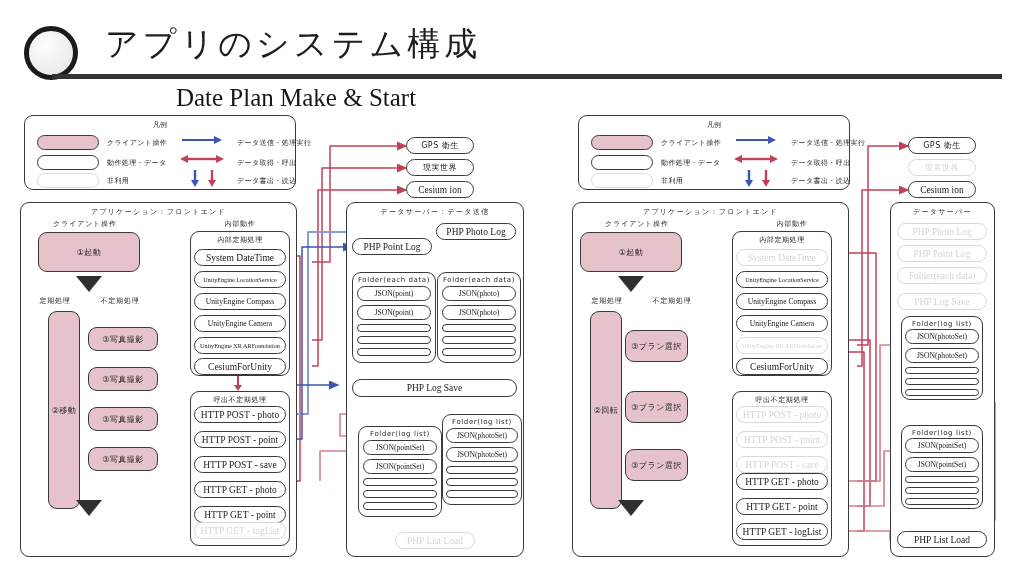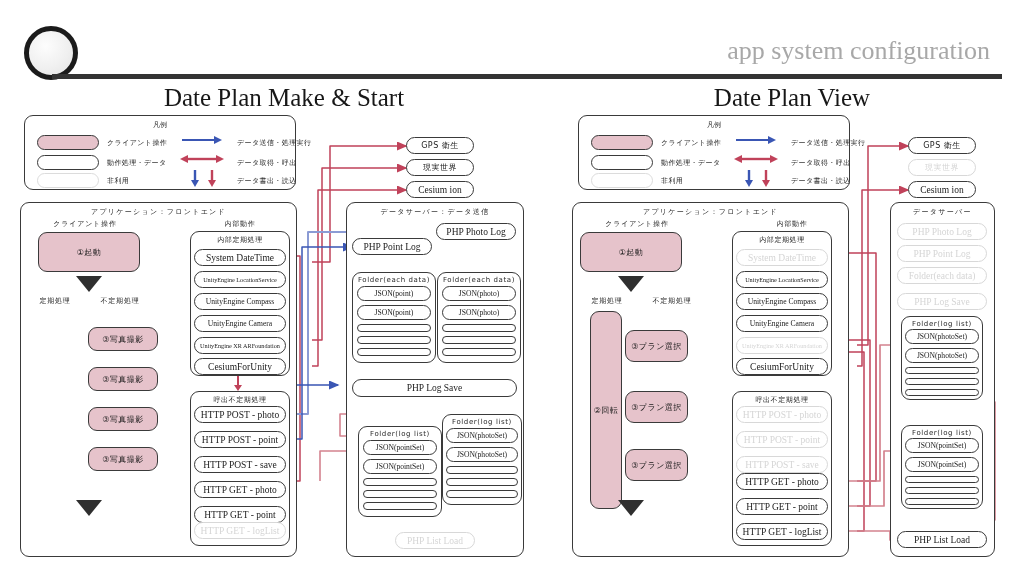--- a/index.html
+++ b/index.html
@@ -31,21 +31,21 @@
   .hdr-rule{
     position:absolute;left:52px;top:74px;width:950px;height:5px;background:#333333;
   }
 
   
   .sec-title{
     position:absolute;top:84px;
     font-family:"Liberation Serif", serif;
     font-size:25px;color:#171717;text-align:center;white-space:nowrap;
   }
-  #title-left{left:4px;width:560px;}
+  #title-left{left:16px;width:560px;}
   #title-right{left:560px;width:464px;}
 
   
   .panel{
     position:absolute;box-sizing:border-box;
     border:1.6px solid #3a3a3a;border-radius:9px;background:#ffffff;
   }
   .panel-title{
     position:absolute;left:0;right:0;top:4px;text-align:center;
     font-family:"DejaVu Sans", sans-serif;font-size:7px;color:#2a2a2a;
@@ -106,25 +106,24 @@
 
   
   svg.arrows{position:absolute;left:0;top:0;width:1024px;height:576px;pointer-events:none;}
 </style>
 </head>
 <body>
 
 <div id="root">
 
   <div class="hdr-circle"></div>
-  <div class="hdr-en">app system configuration</div>
+  <div class="hdr-jp">アプリのシステム構成</div>
   <div class="hdr-rule"></div>
 
   <div class="sec-title" id="title-left">Date Plan Make &amp; Start</div>
-  <div class="sec-title" id="title-right">Date Plan View</div>
 
   <svg class="arrows" viewBox="0 0 1024 576">
     <defs>
       <marker id="mB" markerWidth="7" markerHeight="7" refX="6" refY="3" orient="auto">
         <path d="M0,0 L7,3 L0,6 z" fill="#3a56b4"></path>
       </marker>
       <marker id="mBl" markerWidth="7" markerHeight="7" refX="6" refY="3" orient="auto">
         <path d="M0,0 L7,3 L0,6 z" fill="#8b9bd4"></path>
       </marker>
       <marker id="mR" markerWidth="7" markerHeight="7" refX="6" refY="3" orient="auto">
@@ -212,20 +211,21 @@
   <div class="panel" style="left:20px;top:202px;width:277px;height:355px;">
     <div class="panel-title">アプリケーション：フロントエンド</div>
   </div>
   <div class="col-label" style="left:30px;top:219px;width:110px;">クライアント操作</div>
   <div class="col-label" style="left:190px;top:219px;width:100px;">内部動作</div>
   <div class="col-label" style="left:28px;top:296px;width:54px;">定期処理</div>
   <div class="col-label" style="left:88px;top:296px;width:64px;">不定期処理</div>
 
   <div class="node jp pink" style="left:38px;top:232px;width:102px;height:40px;">①起動</div>
   <div class="tri-down" style="left:76px;top:276px;"></div>
+  <div class="node jp pink" style="left:48px;top:311px;width:32px;height:198px;">②移動</div>
   <div class="node jp pink" style="left:88px;top:327px;width:70px;height:24px;">③写真撮影</div>
   <div class="node jp pink" style="left:88px;top:367px;width:70px;height:24px;">③写真撮影</div>
   <div class="node jp pink" style="left:88px;top:407px;width:70px;height:24px;">③写真撮影</div>
   <div class="node jp pink" style="left:88px;top:447px;width:70px;height:24px;">③写真撮影</div>
   <div class="tri-down" style="left:76px;top:500px;"></div>
 
   <div class="panel" style="left:190px;top:231px;width:100px;height:145px;">
     <div class="grp-title">内部定期処理</div>
   </div>
   <div class="node" style="left:194px;top:249px;width:92px;height:17px;">System DateTime</div>

